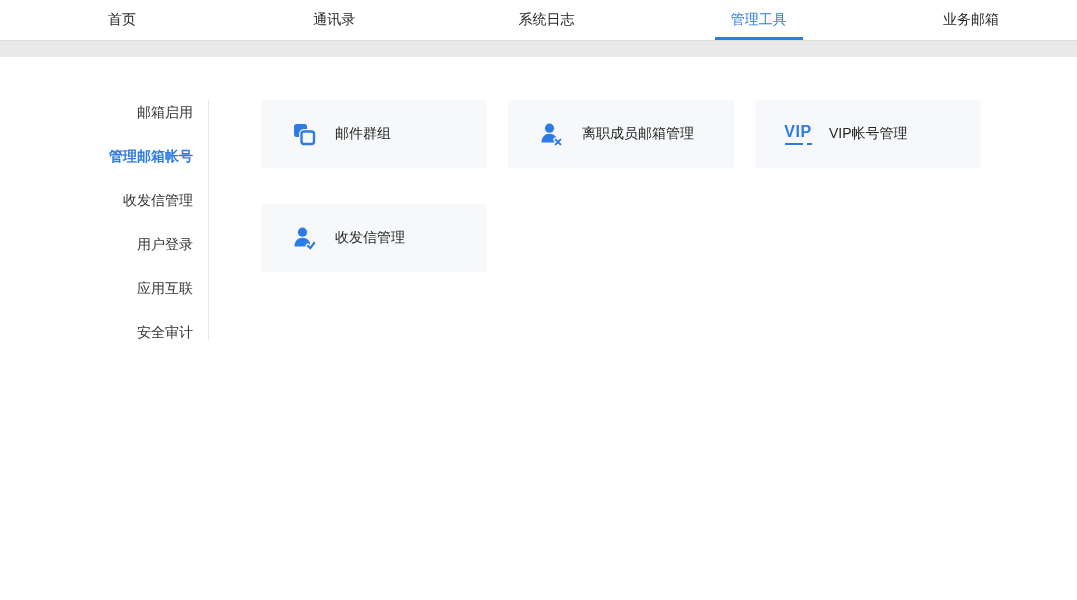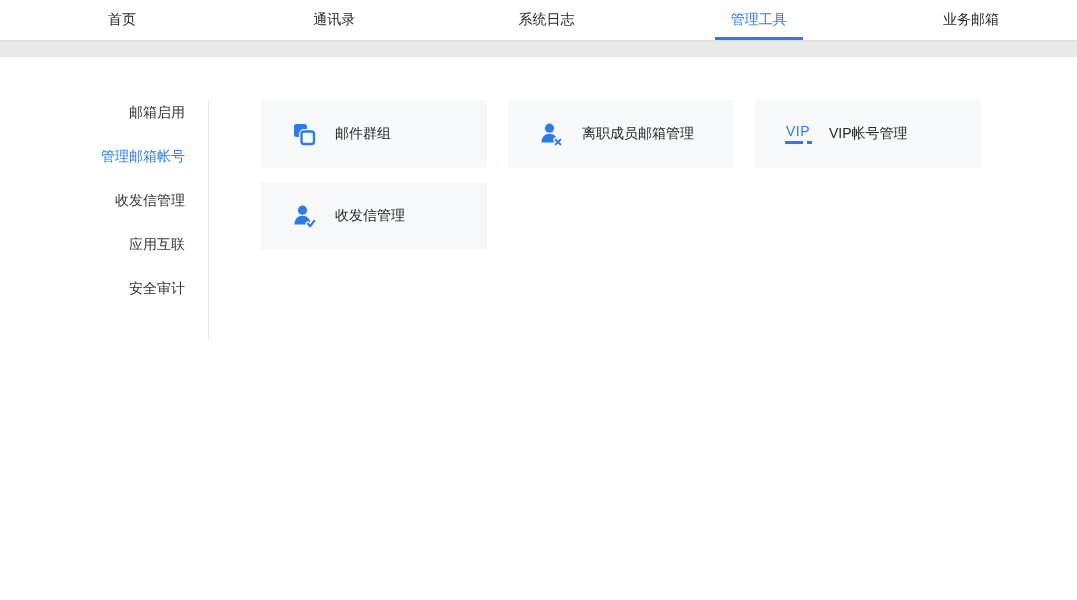--- a/index.html
+++ b/index.html
@@ -52,42 +52,42 @@
   .sidebar{
     position:absolute;
     left:0;
     top:90px;
     width:209px;
   }
   .sidebar-item{
     height:44px;
     line-height:44px;
     text-align:right;
-    padding-right:24px;
+    padding-right:16px;
     font-size:14px;
     color:#333333;
     cursor:pointer;
   }
-  .sidebar-item.active{color:var(--accent);}
+  .sidebar-item.active{color:var(--accent);font-weight:bold;}
   .sidebar-divider{
     position:absolute;
     left:208px;
     top:100px;
     width:1px;
     height:240px;
     background:#e8e8e8;
   }
   
   .cards{
     position:absolute;
     left:261px;
     top:100px;
     display:grid;
     grid-template-columns:repeat(3,226px);
-    gap:14px 21px;
+    gap:36px 21px;
   }
   .card{
     height:68px;
     background:var(--card-bg);
     border-radius:2px;
     display:flex;
     align-items:center;
     padding-left:29px;
     cursor:pointer;
   }
@@ -109,22 +109,22 @@
   .ic-stroke{stroke:var(--accent);fill:none;}
   .ic-halo{stroke:var(--card-bg);fill:var(--card-bg);}
   .ic-halo-line{stroke:var(--card-bg);fill:none;}
   
   .vip-icon{
     display:flex;
     flex-direction:column;
     align-items:center;
   }
   .vip-text{
-    font-size:14px;
-    font-weight:normal;
+    font-size:16px;
+    font-weight:bold;
     letter-spacing:0.5px;
     color:var(--accent);
     line-height:1.1;
   }
   .vip-underline{
     width:27px;
     height:2.5px;
     margin-top:2px;
     background:linear-gradient(90deg,var(--accent) 0 68%,transparent 68% 80%,var(--accent) 80% 100%);
   }
@@ -154,20 +154,21 @@
 
   </div>
 </div>
 
 <div class="header-strip"></div>
 
 <div class="sidebar">
   <div class="sidebar-item">邮箱启用</div>
   <div class="sidebar-item active">管理邮箱帐号</div>
   <div class="sidebar-item">收发信管理</div>
+  <div class="sidebar-item">用户登录</div>
   <div class="sidebar-item">应用互联</div>
   <div class="sidebar-item">安全审计</div>
 </div>
 <div class="sidebar-divider"></div>
 
 <div class="cards">
 
   <div class="card">
     <span class="card-icon">
       <svg viewBox="0 0 26 26" width="26" height="26">

